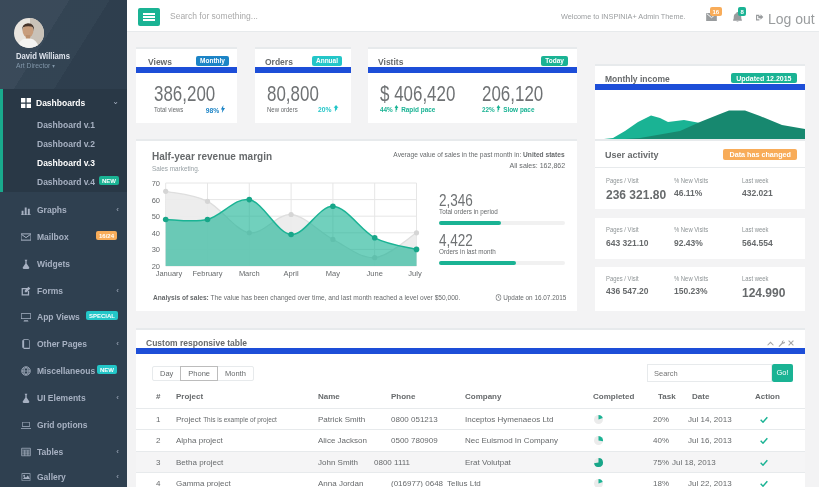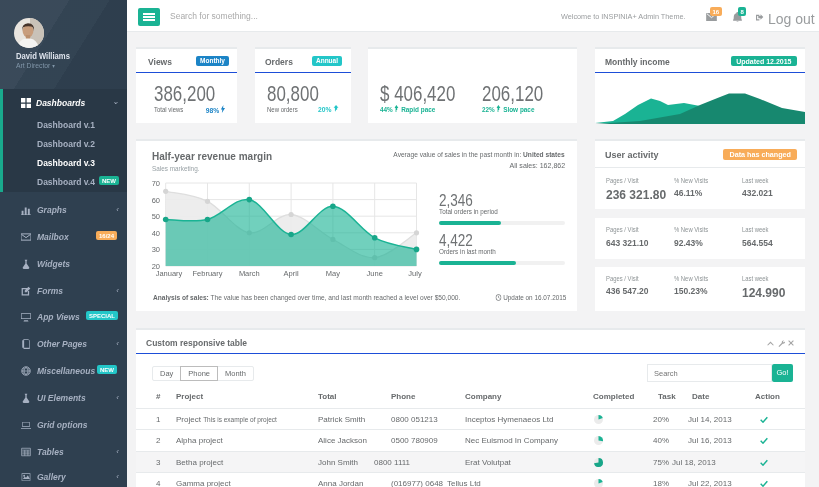--- a/index.html
+++ b/index.html
@@ -6,38 +6,38 @@
 html,body { width:819px; height:487px; overflow:hidden; }
 body { font-family:"Liberation Sans", sans-serif; background:#f3f3f4; color:#676a6c; position:relative; }
 .abs { position:absolute; }
 
 #sidebar { left:0; top:0; width:127px; height:487px; background:#2f4050; }
 #profile { left:0; top:0; width:127px; height:89px; }
 #profile .pattern { position:absolute; left:0; top:0; width:127px; height:89px;
   background:linear-gradient(122deg, rgba(255,255,255,0.055) 0 38%, rgba(255,255,255,0.02) 38% 60%, rgba(0,0,0,0.03) 60%); }
 #uname { left:16px; top:51px; font-size:9px; font-weight:bold; color:#dfe4ed; }
 #urole { left:16px; top:61px; font-size:8px; color:#8095a8; }
-.navitem { position:absolute; left:0; width:127px; height:27px; font-size:8.5px; font-weight:bold; color:#a7b1c2;font-style:italic; }
+.navitem { position:absolute; left:0; width:127px; height:27px; font-size:8.5px; font-weight:bold; color:#a7b1c2; }
 .navitem .ic { position:absolute; left:21px; top:9px; width:10px; height:10px; fill:#a7b1c2; }
 .navitem .tx { position:absolute; left:37px; top:9px; }
 .navitem .chev { position:absolute; right:8px; top:9px; font-size:8px; color:#a7b1c2; font-weight:normal; }
 .subitem { position:absolute; left:0; width:127px; font-size:8.5px; font-weight:bold; color:#a7b1c2; }
 .subitem .tx { position:absolute; left:37px; top:0; }
 #activeblock { left:0; top:89px; width:127px; height:103px; background:#293846; border-left:3px solid #19aa8d; }
 .sbadge { position:absolute; font-size:6px; font-weight:bold; color:#fff; border-radius:2px; padding:1.5px 3px 1px; line-height:1; }
 
 #topbar { left:127px; top:0; width:692px; height:32px; background:#fff; border-bottom:1px solid #e7eaec; }
 #hamb { left:11px; top:8px; width:22px; height:18px; background:#1ab394; border-radius:2px; }
 #hamb span { position:absolute; left:5px; width:12px; height:1.6px; background:#fff; }
 #searchtx { left:43px; top:11px; font-size:8.5px; color:#a9a9a9; }
 .topright { font-size:8px; color:#999c9e; }
 .tbadge { position:absolute; font-size:6px; font-weight:bold; color:#fff; border-radius:2px; padding:1.5px 2.5px 1px; line-height:1; }
 
 .ibox { position:absolute; background:#fff; border-top:2px solid #e7eaec; }
-.ihead { position:absolute; left:0; top:0; width:100%; height:24px; border-bottom:1px solid #1d4ed8; }
+.ihead { position:absolute; left:0; top:0; width:100%; height:24px; border-bottom:6px solid #1d4ed8; }
 .ititle { position:absolute; left:10px; top:8px; font-size:8.5px; font-weight:bold; color:#676a6c; }
 .lbl { position:absolute; font-size:6.5px; font-weight:bold; color:#fff; border-radius:2px; padding:2px 4px 1.5px; line-height:1; }
 .big { position:absolute; font-size:22px; color:#6f7274; transform:scaleX(0.77); transform-origin:left top; white-space:nowrap; }
 .mid { position:absolute; font-size:16.5px; color:#6f7274; transform:scaleX(0.82); transform-origin:left top; white-space:nowrap; }
 .sm { position:absolute; font-size:7.5px; color:#676a6c; }
 .stat-pct { position:absolute; font-size:8px; font-weight:bold; }
 
 .btn-grp { position:absolute; display:flex; }
 .btn-w { font-size:7.5px; color:#676a6c; background:#fff; border:1px solid #e7eaec; padding:3px 7px; height:15px; line-height:8px; }
 .trow { position:absolute; left:0; width:669px; height:21.4px; border-top:1px solid #e7eaec; font-size:8px; color:#676a6c; }
@@ -206,30 +206,34 @@
       <span class="ititle">Orders</span>
       <span class="lbl" style="right:9px;top:7px;background:#23c6c8">Annual</span>
     </div>
   <div class="big" style="left:12px;top:31.5px">80,800</div>
   <div class="sm" style="left:12px;top:56px;transform:scaleX(0.8);transform-origin:left top;white-space:nowrap">New orders</div>
   <div class="stat-pct" style="right:12px;top:56px;color:#23c6c8;transform:scaleX(0.84);transform-origin:right top;white-space:nowrap">20% <svg width="7" height="7" viewBox="0 0 12 12" style="fill:#23c6c8">
         <path d="M4 12V5H1L6.5 0 12 5H9v4H6v3z" transform="scale(0.9)"></path>
       </svg></div>
 </div>
 <div class="ibox" style="left:368px;top:47px;width:209px;height:76px">
+  <div class="ihead">
+      <span class="ititle">Vistits</span>
+      <span class="lbl" style="right:9px;top:7px;background:#1ab394">Today</span>
+    </div>
   <div class="big" style="left:12px;top:31.5px">$ 406,420</div>
   <div class="stat-pct" style="left:12px;top:56px;color:#1ab394;transform:scaleX(0.8);transform-origin:left top;white-space:nowrap">44% <svg width="6" height="7" viewBox="0 0 12 14" style="fill:#1ab394">
         <path d="M3 14V6H0L5 0l5 6H7v4H5v4z"></path>
       </svg> Rapid pace</div>
   <div class="big" style="left:114px;top:31.5px">206,120</div>
   <div class="stat-pct" style="left:114px;top:56px;color:#1ab394;transform:scaleX(0.8);transform-origin:left top;white-space:nowrap">22% <svg width="6" height="7" viewBox="0 0 12 14" style="fill:#1ab394">
         <path d="M3 14V6H0L5 0l5 6H7v4H5v4z"></path>
       </svg> Slow pace</div>
 </div>
-<div class="ibox" style="left:595px;top:47px;width:210px;height:76px">
+<div class="ibox" style="left:595px;top:64px;width:210px;height:76px">
   <div class="ihead">
       <span class="ititle">Monthly income</span>
       <span class="lbl" style="right:8px;top:6.5px;background:#1ab394;font-size:7px;padding:2px 5.5px 1.5px">Updated 12.2015</span>
     </div>
   <svg class="abs" style="left:0;top:26px" width="210" height="49" viewBox="0 0 210 49">
     <path d="M0 48 L18 46 L30 39 L43 30 L56 23.5 L65 26 L73 30 L81 29 L89 28 L105 31 L117 34 L145 39 L210 48 Z" fill="#1ab394"></path>
     <path d="M0 49 L45 46 L85 39 L105 30 L125 22 L134 18.5 L150 18.5 L165 24 L187 33 L210 37 L210 49 Z" fill="#17886f"></path>
   </svg>
 </div>
 
@@ -359,21 +363,21 @@
     <div class="btn-w" style="border-radius:2px 0 0 2px">Day</div>
     <div class="btn-w" style="border-color:#bcbcbc;margin-left:-1px;z-index:2;position:relative">Phone</div>
     <div class="btn-w" style="margin-left:-1px;border-radius:0 2px 2px 0">Month</div>
   </div>
   <input style="position: absolute; left: 511px; top: 34px; width: 125px; height: 18px; border: 1px solid rgb(231, 234, 236); font-size: 7.5px; color: rgb(103, 106, 108); padding-left: 6px; outline: none; font-family: &quot;Liberation Sans&quot;, sans-serif;" placeholder="Search">
   <div style="position:absolute;left:636px;top:34px;width:21px;height:18px;background:#1ab394;border-radius:2px;color:#fff;font-size:7.5px;text-align:center;line-height:18px">Go!</div>
 
   <div style="position:absolute;left:0;top:62px;width:669px;font-size:8px;font-weight:bold;color:#676a6c">
     <span style="position:absolute;left:20px">#</span>
     <span style="position:absolute;left:40px">Project</span>
-    <span style="position:absolute;left:182px">Total</span>
+    <span style="position:absolute;left:182px">Name</span>
     <span style="position:absolute;left:255px">Phone</span>
     <span style="position:absolute;left:329px">Company</span>
     <span style="position:absolute;left:457px">Completed</span>
     <span style="position:absolute;left:522px">Task</span>
     <span style="position:absolute;left:556px">Date</span>
     <span style="position:absolute;left:619px">Action</span>
   </div>
   <div class="trow" style="top:78px">
     <span style="position:absolute;left:20px">1</span>
     <span style="position:absolute;left:40px">Project <span style="font-size:6.5px">This is example of project</span></span>

